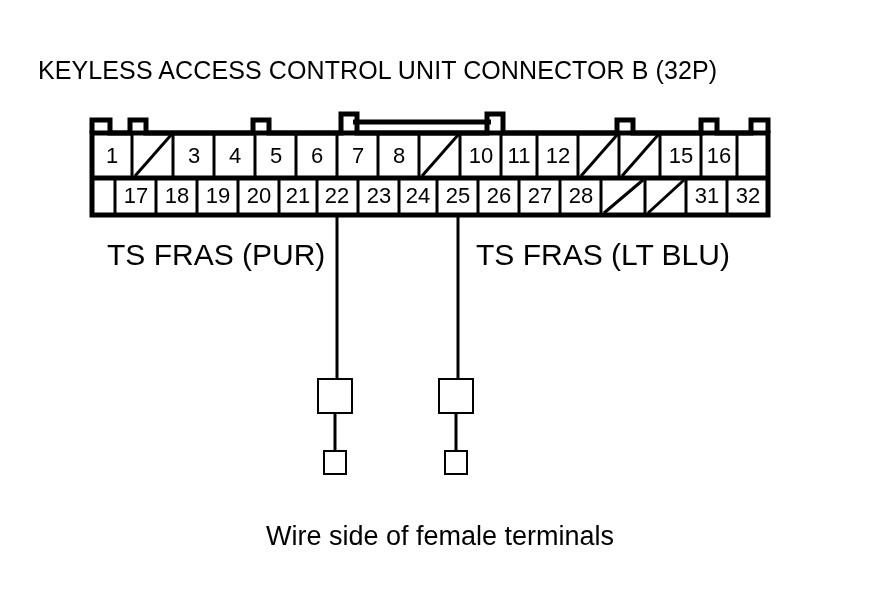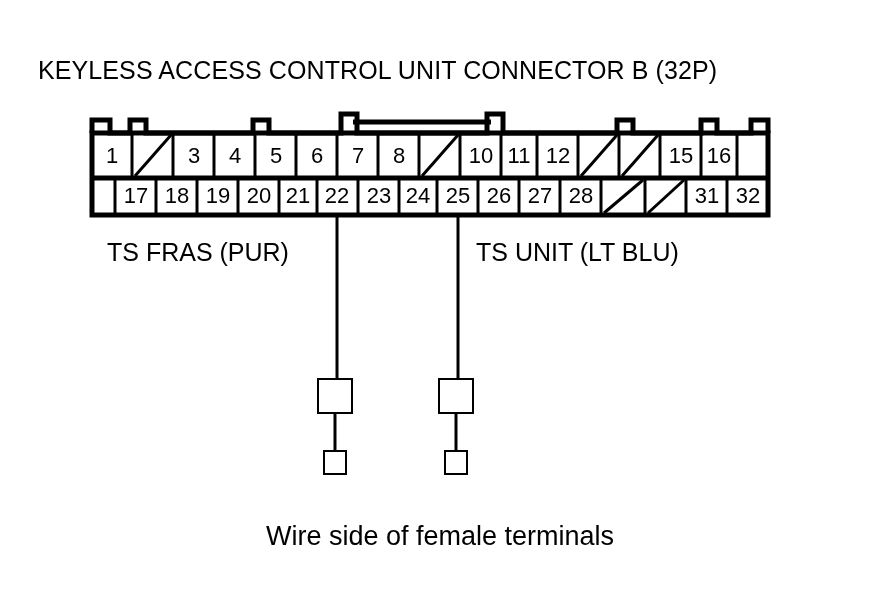--- a/index.html
+++ b/index.html
@@ -35,21 +35,21 @@
     left: 0;
     top: 521px;
     width: 880px;
     text-align: center;
     font-size: 27px;
     white-space: nowrap;
   }
   .wire-label {
     position: absolute;
     top: 238px;
-    font-size: 25px;
+    font-size: 30px;
     white-space: nowrap;
   }
   .wire-label.left  { left: 107px; }
   .wire-label.right { left: 476px; }
 
   svg.diagram {
     position: absolute;
     left: 0; top: 0;
     width: 880px;
     height: 608px;
@@ -182,17 +182,17 @@
     <g fill="#ffffff" stroke="#000000" stroke-width="2">
       <rect x="439" y="379" width="34" height="34"></rect>
       <path d="M 456,413 L 456,452" stroke-width="3"></path>
       <rect x="445" y="451" width="22" height="23"></rect>
     </g>
 
   </svg>
 
   <div class="wire-label left">TS FRAS (PUR)</div>
 
-  <div class="wire-label right">TS UNIT (LT BLU)</div>
+  <div class="wire-label right">TS FRAS (LT BLU)</div>
 
   <div class="caption">Wire side of female terminals</div>
 
 </div>
 
 </body></html>

